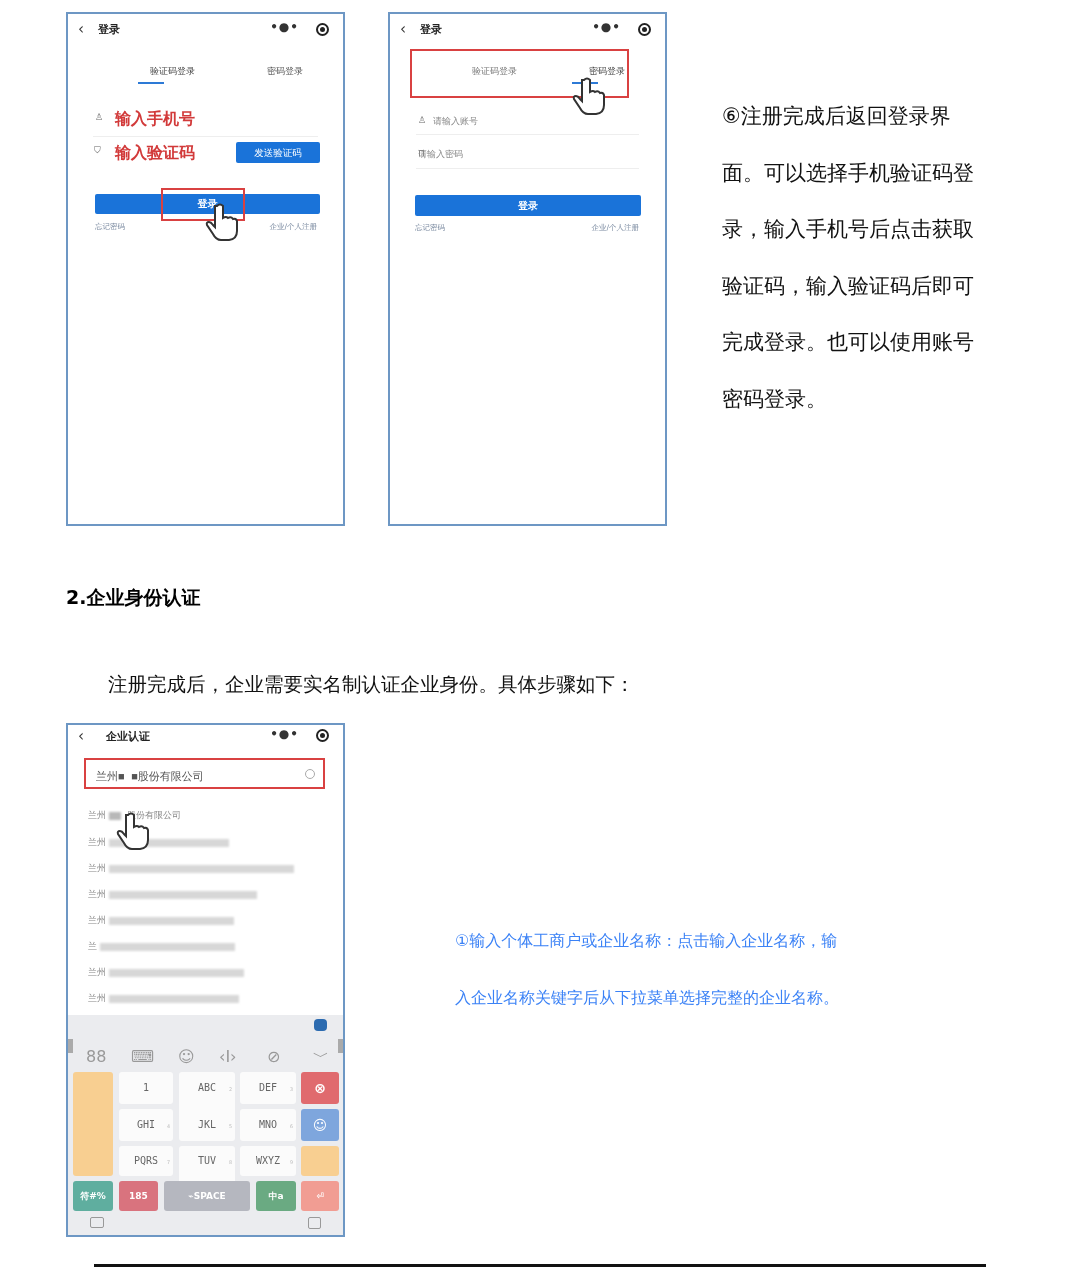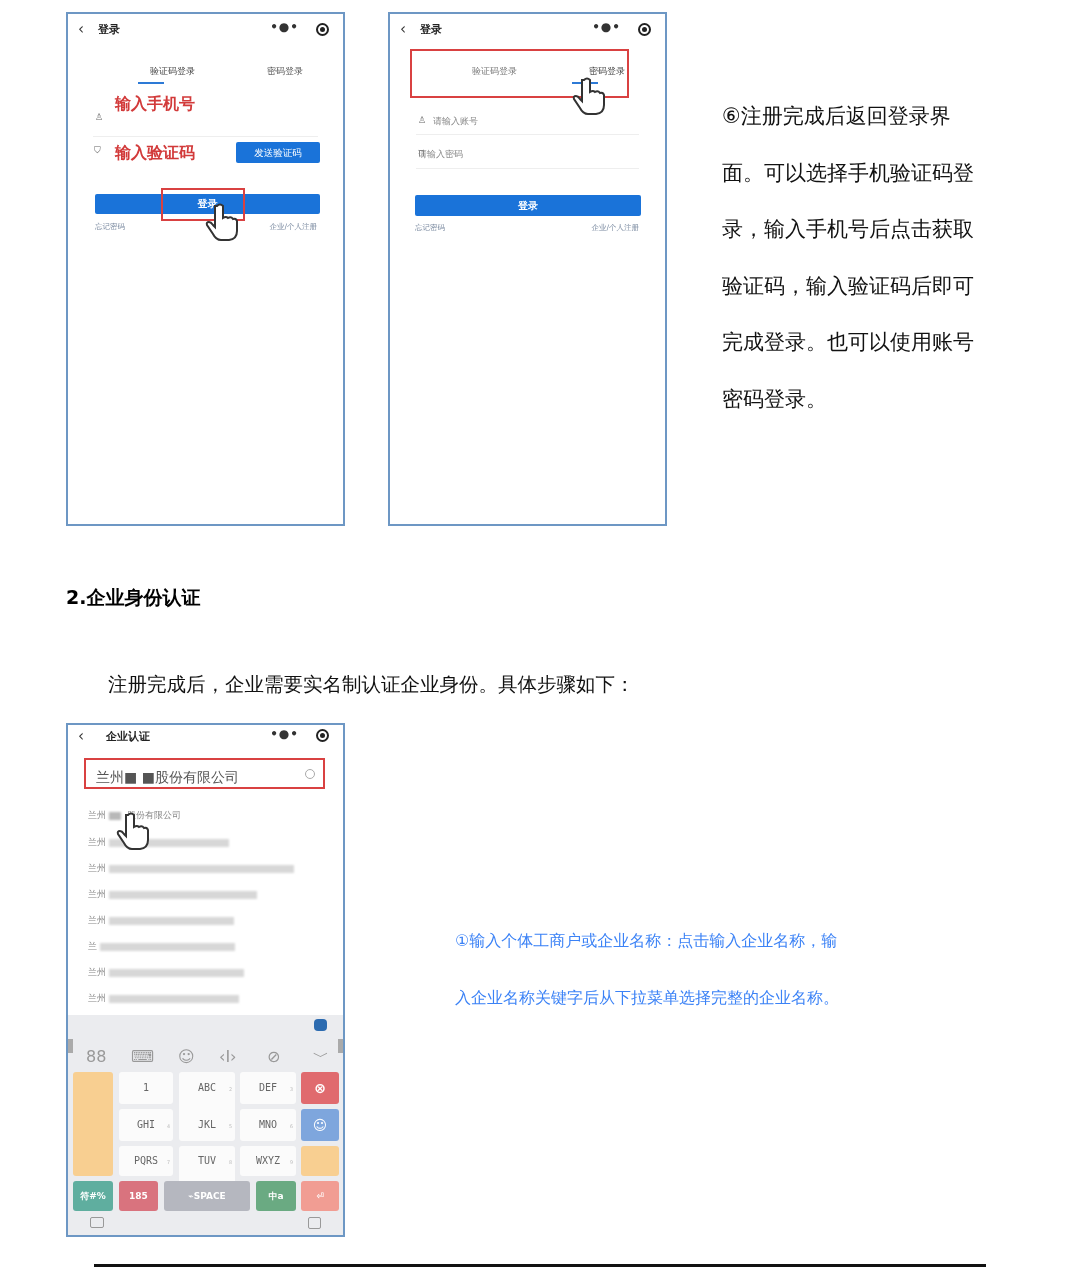--- a/index.html
+++ b/index.html
@@ -31,21 +31,21 @@
   .red-box { position: absolute; border: 2px solid #d94141; }
 
   .hand { position: absolute; width: 34px; height: 40px; }
 
   .side-text { position: absolute; font-size: 21px; color: #111; line-height: 56.5px; }
   .section-heading { position: absolute; left: 66px; top: 585px; font-size: 19px; font-weight: bold; color: #000; }
   .intro { position: absolute; left: 108px; top: 671px; font-size: 19.5px; color: #111; }
   .step-text { position: absolute; left: 455px; top: 912px; width: 545px; font-size: 16px; color: #3b82f6; line-height: 57px; }
 
   .search-box { position: absolute; left: 16px; top: 33px; width: 241px; height: 31px; border: 2px solid #d94141; background: #fff; }
-  .search-text { position: absolute; left: 10px; top: 9px; font-size: 14px; color: #555; }
+  .search-text { position: absolute; left: 10px; top: 9px; font-size: 11px; color: #555; font-family: Liberation Mono, monospace; }
   .search-clear { position: absolute; right: 8px; top: 9px; width: 10px; height: 10px; border: 1px solid #aaa; border-radius: 50%; }
 
   .result-item { position: absolute; left: 20px; font-size: 9px; color: #888; height: 14px; }
   .blur { display: inline-block; height: 8px; background: #b8b8b8; margin-left: 3px; vertical-align: middle; filter: blur(1.2px); }
 
   .kbd { position: absolute; left: 0; top: 290px; width: 275px; height: 222px; background: #ebecef; }
   .kbd-toolbar-icon { position: absolute; top: 32px; font-size: 16px; color: #999; }
   .key { position: absolute; background: #fbfbfb; border-radius: 3px; font-size: 10px; color: #666; text-align: center; font-family: "DejaVu Sans Mono", monospace; }
   .key-sup { position: absolute; right: 3px; top: 1px; font-size: 5px; color: #bbb; }
   .key-color { position: absolute; border-radius: 3px; color: #fff; font-size: 9px; font-weight: bold; text-align: center; }
@@ -60,21 +60,21 @@
     <span class="nav-back">‹</span>
     <span class="nav-title">登录</span>
     <span class="nav-more">•●•</span>
     <span class="nav-target"></span>
   </div>
   <span class="tab" style="left:58px; top:51px; color:#444;">验证码登录</span>
   <span class="tab-underline" style="left:70px; top:68px;"></span>
   <span class="tab" style="left:175px; top:51px;">密码登录</span>
 
   <span class="field-icon" style="left:27px; top:98px;">♙</span>
-  <span class="red-label" style="left:47px; top:80px;">输入手机号</span>
+  <span class="red-label" style="left:47px; top:95px;">输入手机号</span>
   <span class="field-line" style="left:25px; right:25px; top:122px;"></span>
 
   <span class="field-icon" style="left:26px; top:131px;">⛉</span>
   <span class="red-label" style="left:47px; top:129px;">输入验证码</span>
   <div class="send-code-btn" style="left:168px; top:128px; width:84px; height:21px; line-height:21px;">发送验证码</div>
 
   <div class="login-btn" style="left:27px; top:180px; width:225px; height:20px; line-height:20px;">登录</div>
   <div class="red-box" style="left:93px; top:174px; width:84px; height:33px;"></div>
   <span class="small-link" style="left:27px; top:208px;">忘记密码</span>
   <span class="small-link" style="right:26px; top:208px;">企业/个人注册</span>

